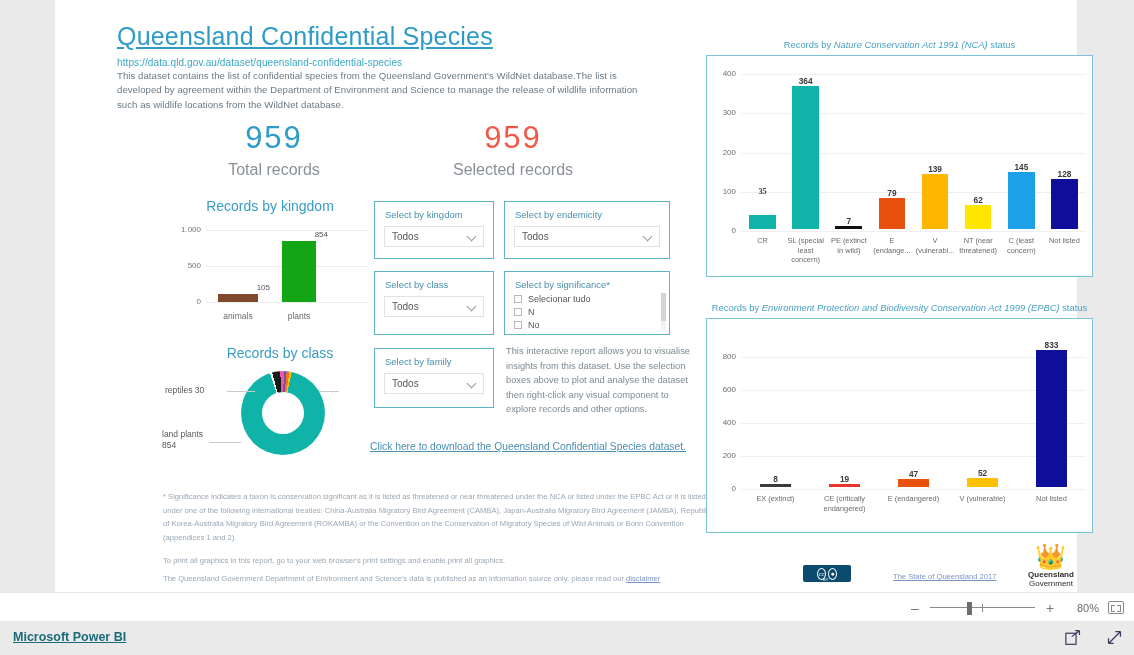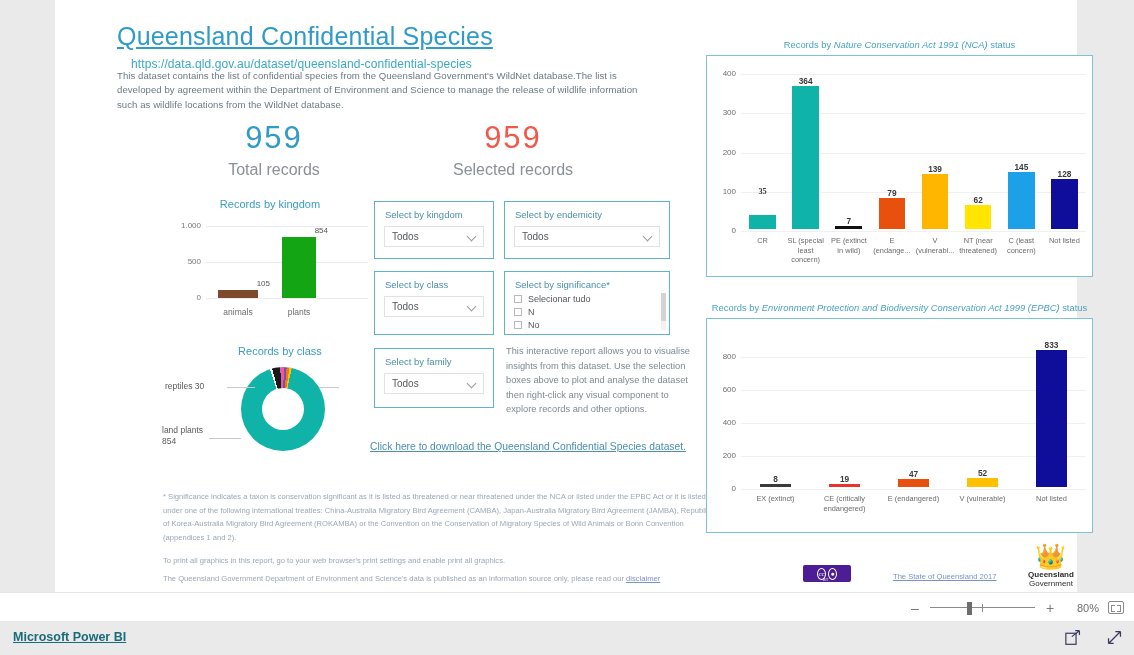--- a/index.html
+++ b/index.html
@@ -19,40 +19,40 @@
   }
 
   
   .report-title {
     position: absolute; left: 62px; top: 22px;
     font-size: 25px; color: #2f9bc9; font-weight: 400;
     text-decoration: underline; letter-spacing: .2px; white-space: nowrap;
     cursor: pointer;
   }
   .report-url {
-    position: absolute; left: 76px; top: 57px;
-    font-size: 12px; color: #3aa9c4; letter-spacing: .1px;
+    position: absolute; left: 62px; top: 57px;
+    font-size: 10px; color: #3aa9c4; letter-spacing: .1px;
   }
   .report-desc {
     position: absolute; left: 62px; top: 69px; width: 528px;
     font-size: 9.6px; color: #6b7a84; line-height: 14.4px; letter-spacing: .05px;
   }
 
   
   .kpi { position: absolute; text-align: center; }
   .kpi .num { font-size: 31px; font-weight: 300; letter-spacing: 2px; line-height: 36px; }
   .kpi .cap { font-size: 16px; color: #8a9097; font-weight: 300; margin-top: 5px; }
   #kpi-total { left: 109px; top: 120px; width: 220px; }
   #kpi-total .num { color: #2e9bc9; }
   #kpi-selected { left: 348px; top: 120px; width: 220px; }
   #kpi-selected .num { color: #f2584a; }
 
   
   .vis-title {
-    font-size: 11px; color: #3a9cc4; font-weight: 400; text-align: center;
+    font-size: 14px; color: #3a9cc4; font-weight: 400; text-align: center;
   }
 
   
   #kingdom { position: absolute; left: 115px; top: 198px; width: 200px; height: 125px; }
   #kingdom .vis-title { margin-bottom: 6px; }
   .kchart { position: relative; width: 200px; height: 103px; }
   .kchart .ytick { position: absolute; left: 0; width: 31px; text-align: right;
     font-size: 8px; color: #777; }
   .kchart .grid { position: absolute; left: 36px; right: 2px; height: 1px; background: #ececec; }
   .kbar { position: absolute; bottom: 21px; }
@@ -131,21 +131,21 @@
   .rtitle i { font-style: italic; }
   .gline { position: absolute; height: 1px; background: #f0f0f0; }
   .ylab { position: absolute; font-size: 8px; color: #6e6e6e; text-align: right; }
   .bar { position: absolute; }
   .bval { position: absolute; font-size: 8.3px; color: #3a3a3a; text-align: center; font-weight: 600; }
   .xlab { position: absolute; font-size: 7.4px; color: #6a6a6a; text-align: center; line-height: 9.5px; }
 
   
   #cc-badge {
     position: absolute; left: 748px; top: 565px; width: 48px; height: 17px;
-    background: #4c1d95; border-radius: 2px; display: flex; align-items: center; gap: 2px;
+    background: #0c4a6e; border-radius: 2px; display: flex; align-items: center; gap: 2px;
     padding: 0 14px;
   }
   .cc-circle {
     width: 12px; height: 12px; border-radius: 50%; border: 1.3px solid #fff;
     color: #fff; font-size: 7px; display: flex; align-items: center; justify-content: center;
     font-family: "Liberation Serif", serif;
   }
   #cc-badge .cc-by { position: absolute; left: 20px; bottom: 0px; font-size: 4px; color: #fff; }
   #state-link {
     position: absolute; left: 838px; top: 572px; font-size: 7.6px;

